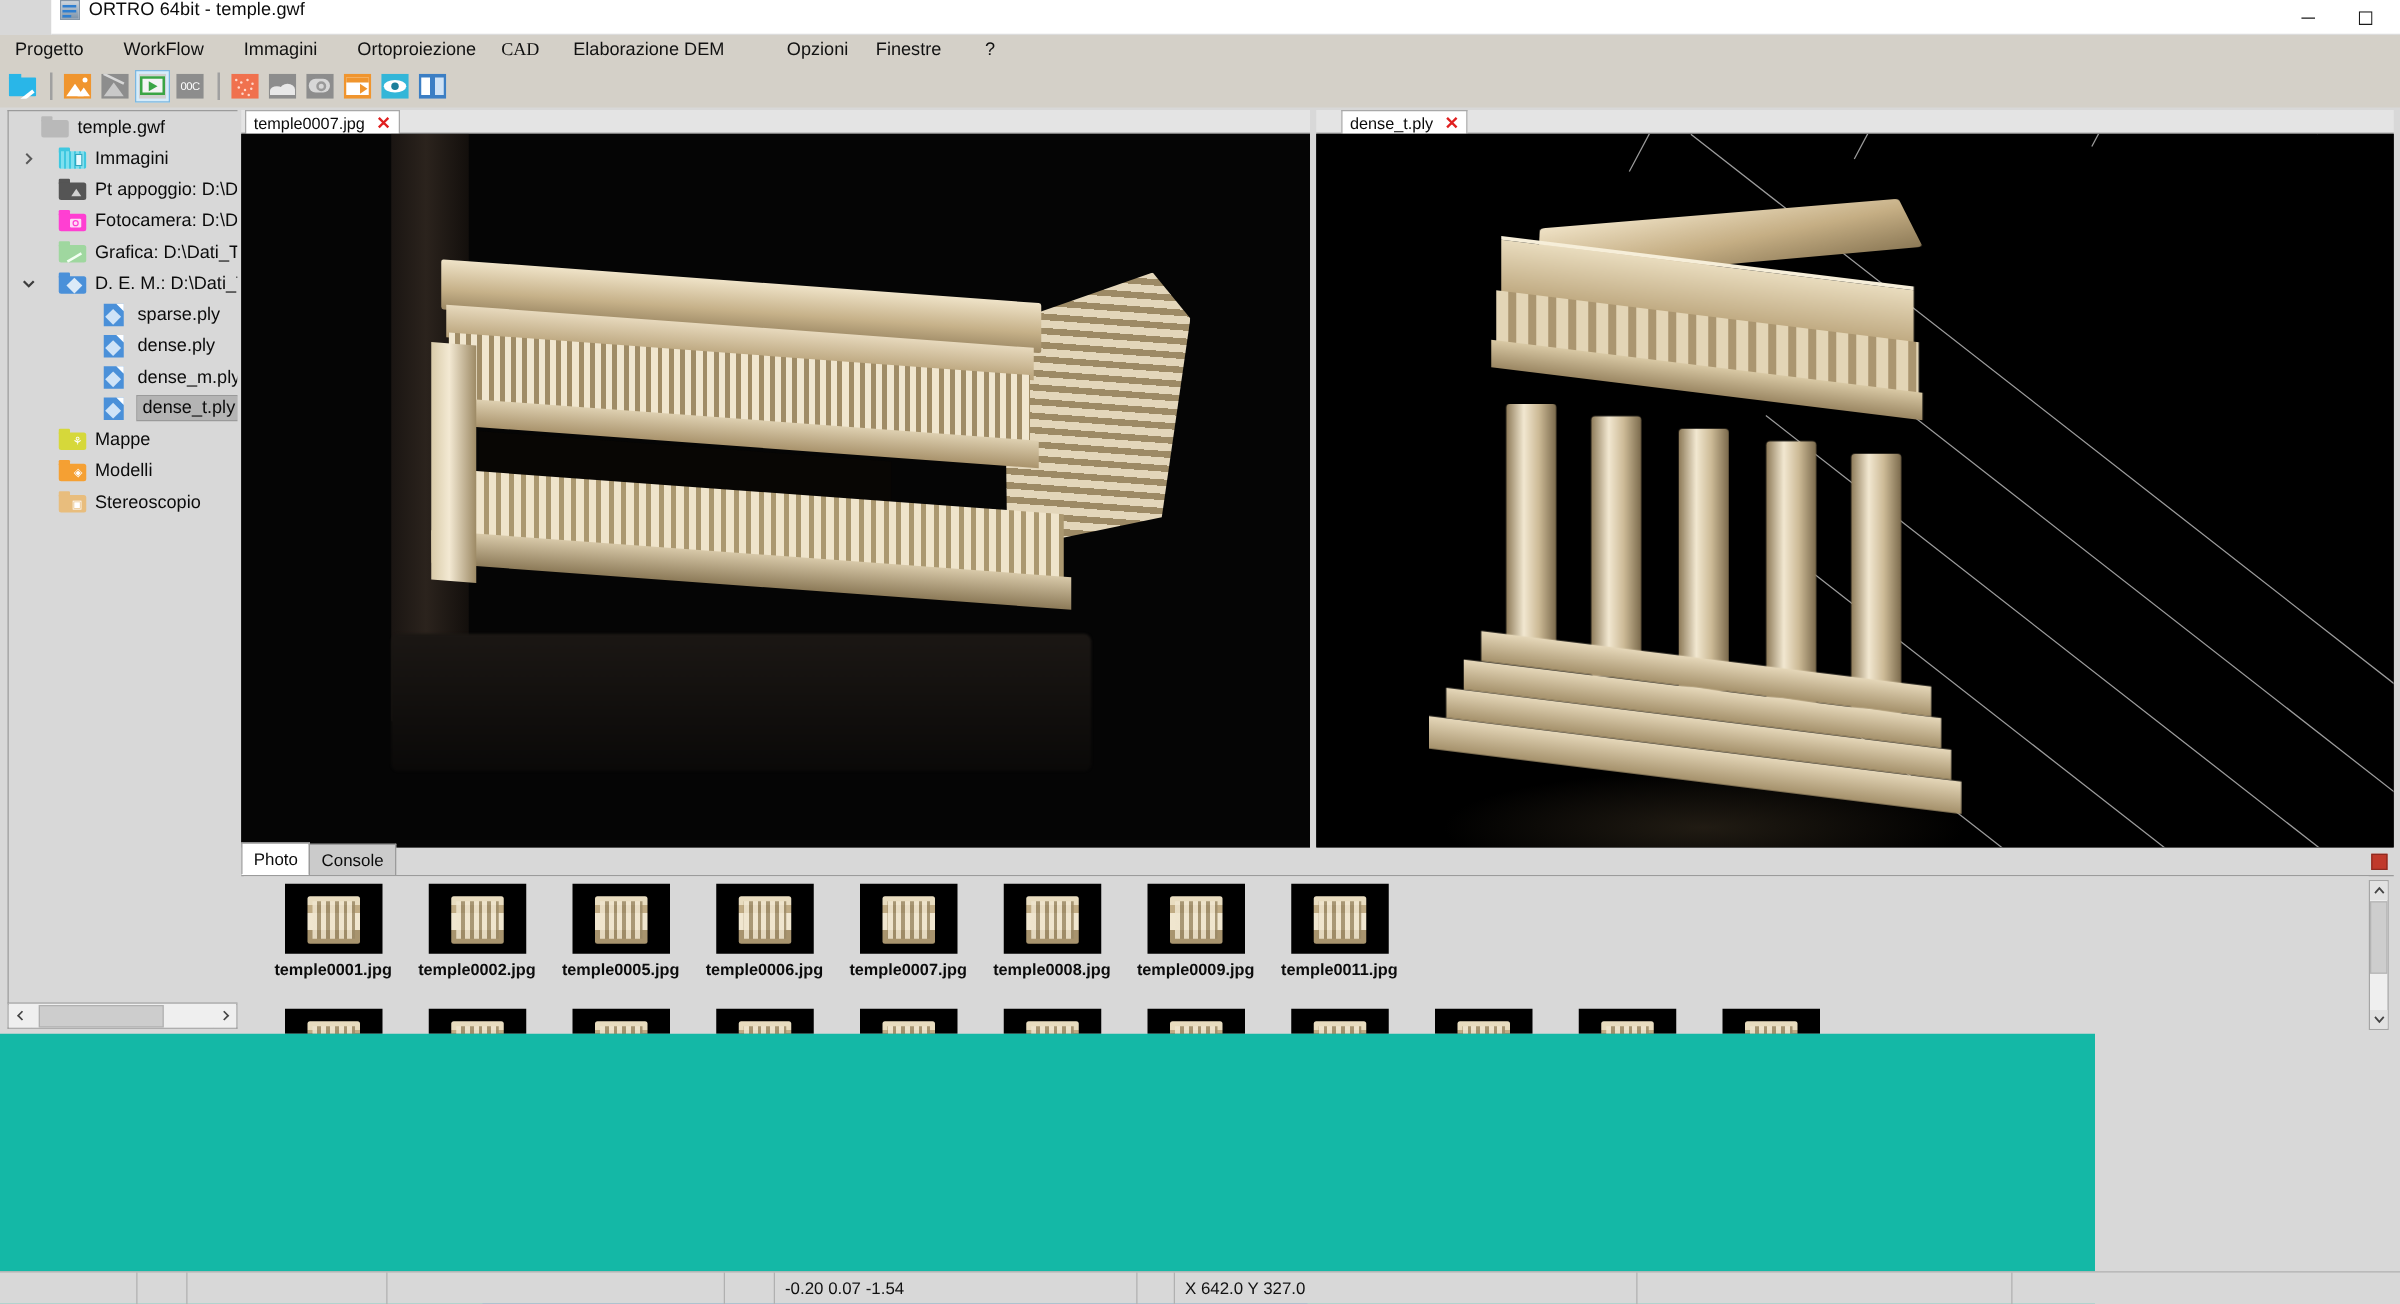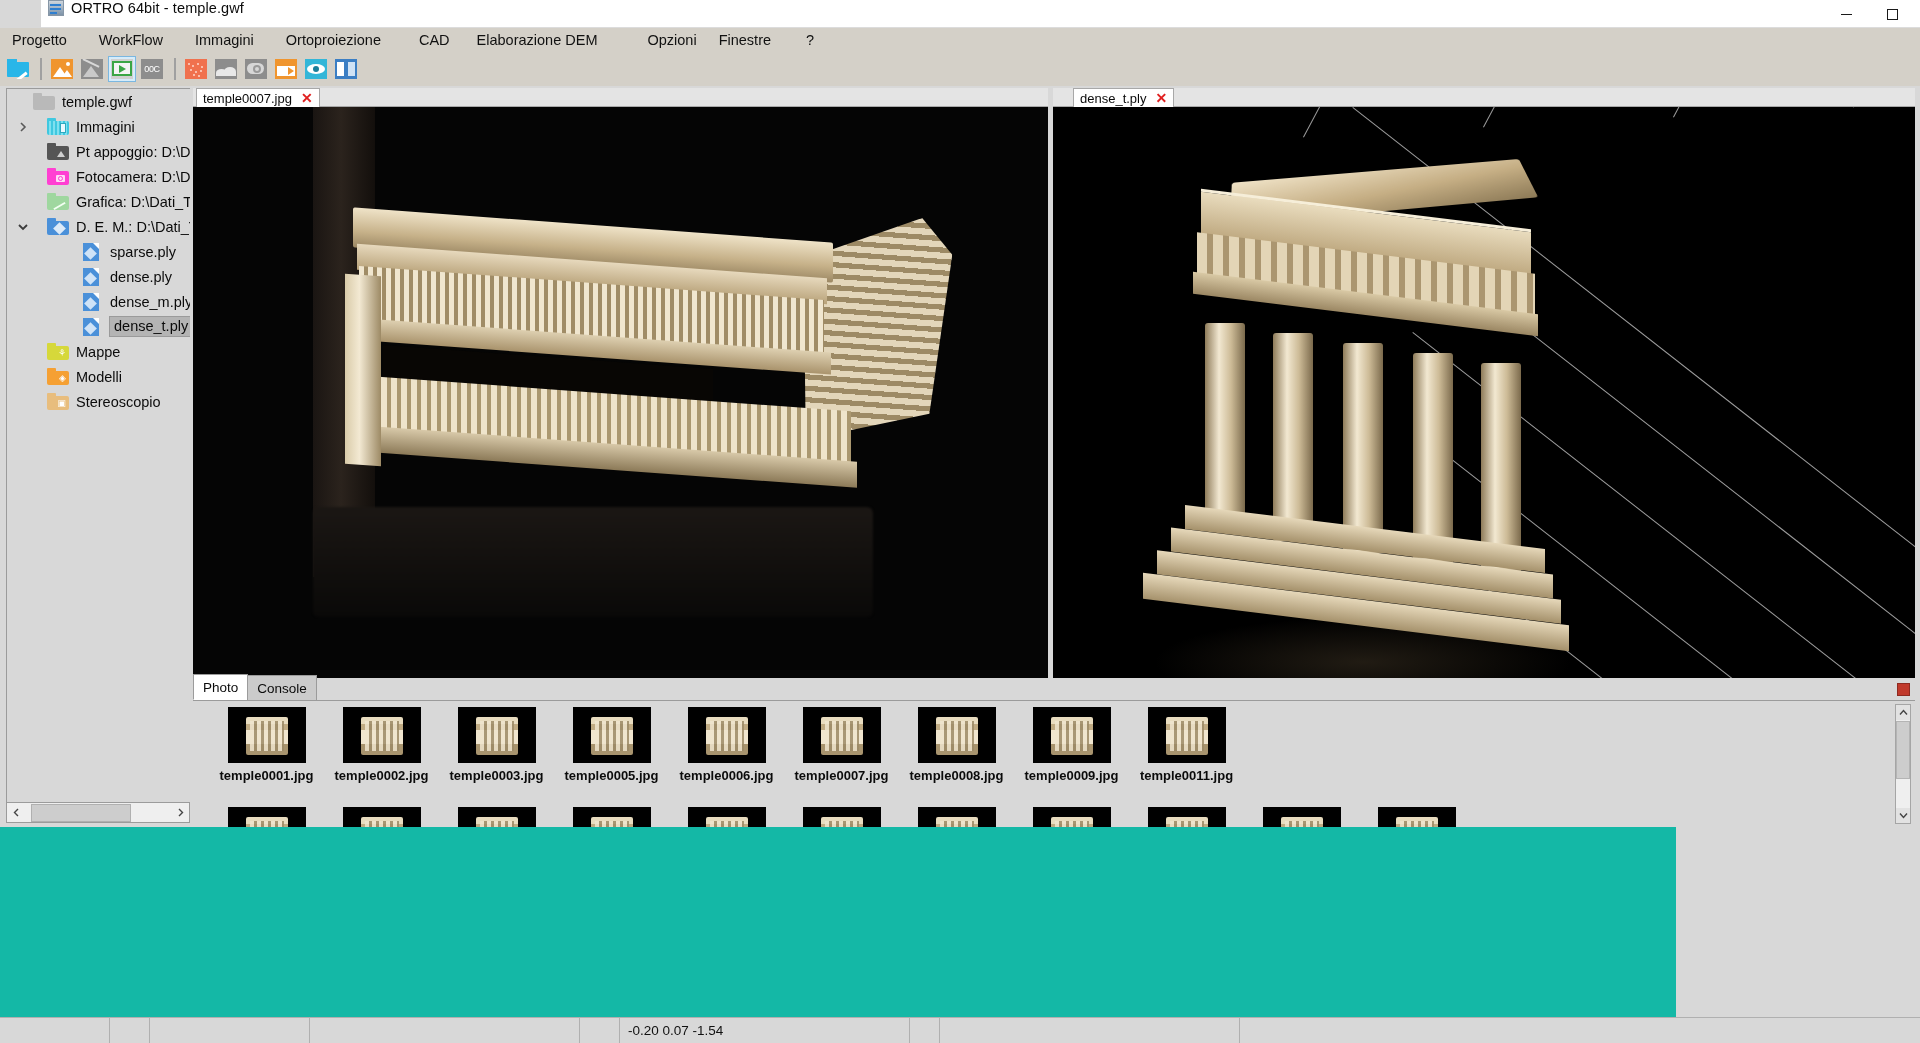--- a/index.html
+++ b/index.html
@@ -411,21 +411,21 @@
         </svg>
     </div>
   </div>
 </div>
 
 <div id="menubar">
   <div class="menu-item" style="margin-left:12px;">Progetto</div>
   <div class="menu-item" style="margin-left:32px;">WorkFlow</div>
   <div class="menu-item" style="margin-left:32px;">Immagini</div>
   <div class="menu-item" style="margin-left:32px;">Ortoproiezione</div>
-  <div class="menu-item" style="margin-left:38px;">CAD</div>
+  <div class="menu-item" style="margin-left:20px;font-family:Liberation Serif, serif;">CAD</div>
   <div class="menu-item" style="margin-left:27px;">Elaborazione DEM</div>
   <div class="menu-item" style="margin-left:50px;">Opzioni</div>
   <div class="menu-item" style="margin-left:22px;">Finestre</div>
   <div class="menu-item" style="margin-left:35px;">?</div>
 </div>
 
 <div id="toolbar">
   <div class="tb-btn">
     <div class="ic ic-folder-edit">
       <div class="tab"></div>
@@ -791,27 +791,20 @@
             <div class="tm"></div>
             <div class="tm2"></div>
           </div>
         <div class="thumb-label">temple0002.jpg</div>
       </div>
       <div class="thumb">
         <div class="thumb-img">
             <div class="tm"></div>
             <div class="tm2"></div>
           </div>
-        <div class="thumb-label">temple0003.jpg</div>
-      </div>
-      <div class="thumb">
-        <div class="thumb-img">
-            <div class="tm"></div>
-            <div class="tm2"></div>
-          </div>
         <div class="thumb-label">temple0005.jpg</div>
       </div>
       <div class="thumb">
         <div class="thumb-img">
             <div class="tm"></div>
             <div class="tm2"></div>
           </div>
         <div class="thumb-label">temple0006.jpg</div>
       </div>
       <div class="thumb">
@@ -932,15 +925,16 @@
 <div id="statusbar">
   <div id="progress-line"></div>
   <div id="status-strip">
     <div class="st-space" style="width:110px;"></div>
     <div class="st-space" style="width:40px;"></div>
     <div class="st-space" style="width:160px;"></div>
     <div class="st-space" style="width:270px;"></div>
     <div class="st-space" style="width:40px;"></div>
     <div class="st-cell" style="width:290px;">-0.20  0.07  -1.54</div>
     <div class="st-space" style="width:30px;"></div>
+    <div class="st-cell" style="width:370px;">X  642.0  Y  327.0</div>
     <div class="st-space" style="width:300px;"></div>
   </div>
 </div>
 
 </body></html>

